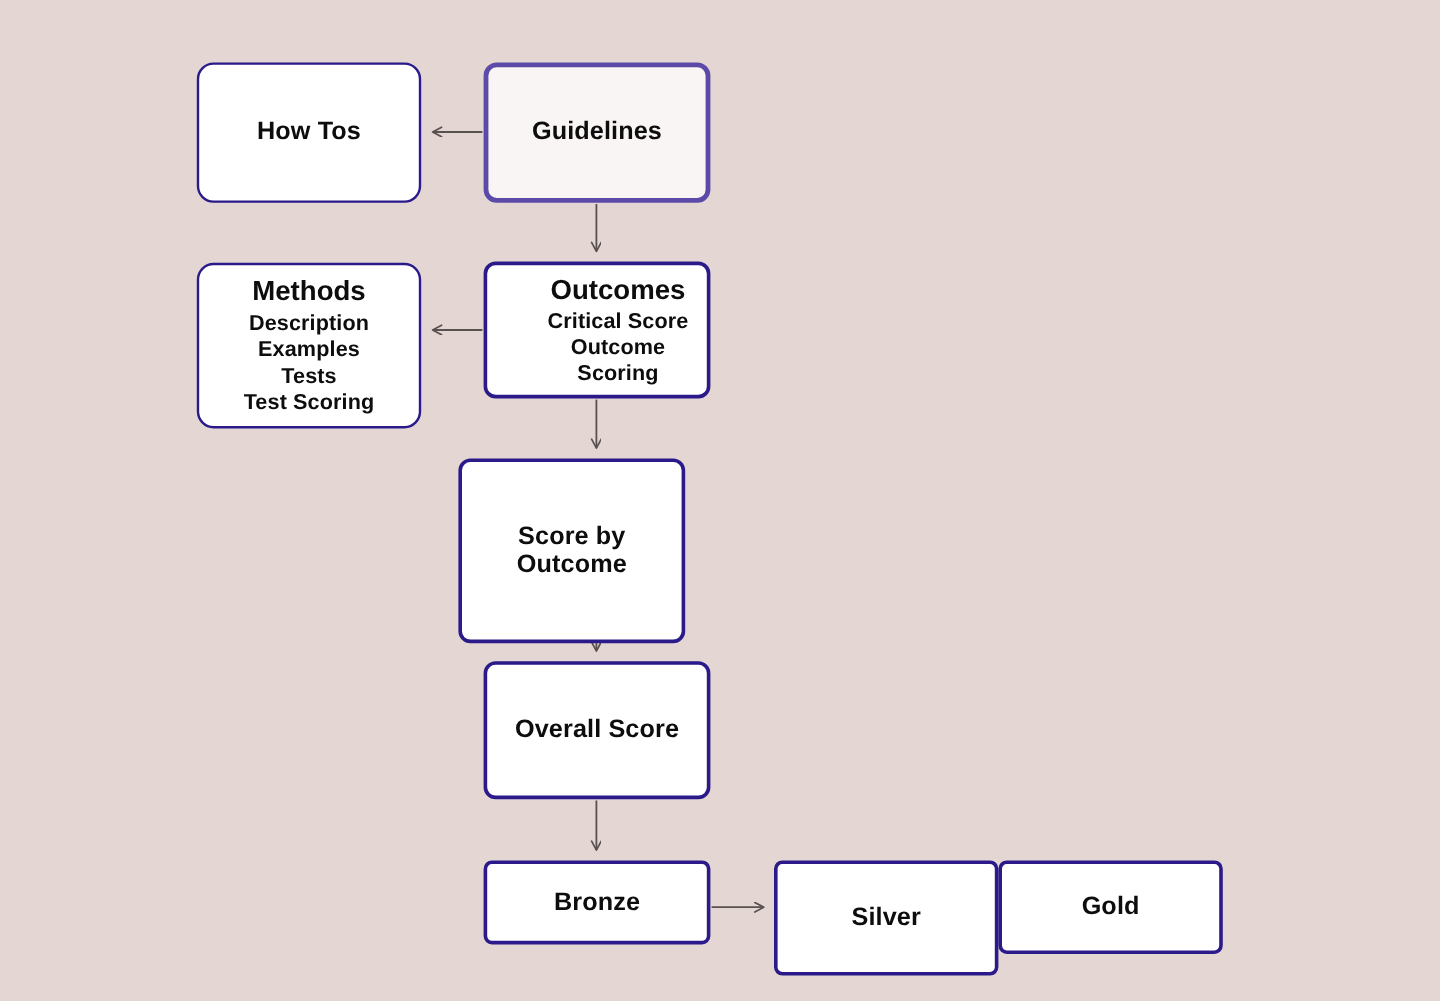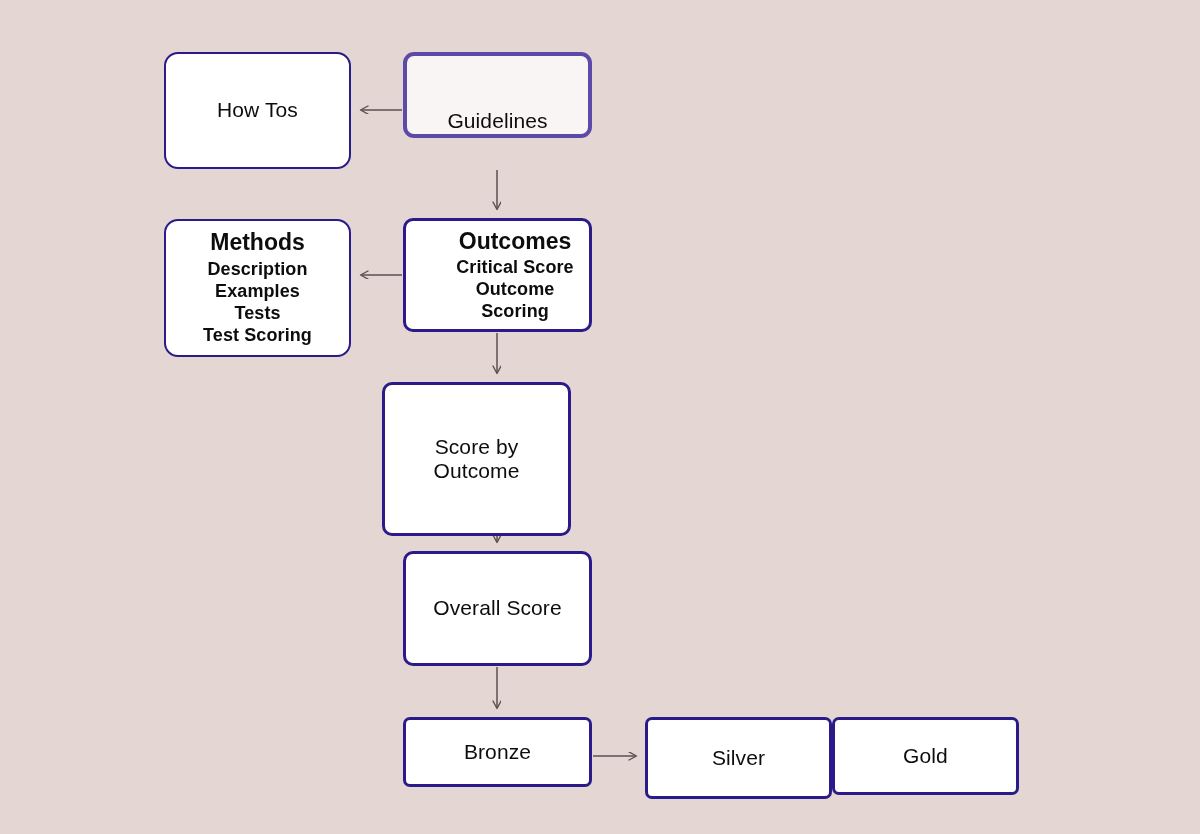--- a/index.html
+++ b/index.html
@@ -40,21 +40,21 @@
     display: flex;
     flex-direction: column;
     align-items: center;
     justify-content: center;
     text-align: center;
     color: #0d0d0d;
     line-height: 1.18;
   }
   .node .title {
     font-size: 21px;
-    font-weight: 400;
+    font-weight: 700;
     letter-spacing: 0.1px;
   }
   .node .title.two-line {
     line-height: 1.16;
   }
   .node .sub {
     font-size: 18px;
     font-weight: 600;
     letter-spacing: 0.1px;
     margin-top: 1px;
@@ -77,27 +77,27 @@
     background: #faf5f5;
     border-radius: 11px;
   }
   
   .node.tier {
     border-radius: 7px;
   }
 
   
   #node-how-tos       { left: 164px; top: 52px;  width: 187px; height: 117px; }
-  #node-guidelines    { left: 403px; top: 52px;  width: 189px; height: 86px; justify-content: flex-end; }
+  #node-guidelines    { left: 403px; top: 52px;  width: 189px; height: 117px; }
   #node-methods       { left: 164px; top: 219px; width: 187px; height: 138px; }
   #node-outcomes      { left: 403px; top: 218px; width: 189px; height: 114px; padding-left: 35px; }
   #node-score-by-outcome { left: 382px; top: 382px; width: 189px; height: 154px; }
   #node-overall-score { left: 403px; top: 551px; width: 189px; height: 115px; }
   #node-bronze        { left: 403px; top: 717px; width: 189px; height: 70px; }
-  #node-silver        { left: 645px; top: 717px; width: 187px; height: 82px; }
+  #node-silver        { left: 645px; top: 717px; width: 187px; height: 96px; }
   #node-gold          { left: 832px; top: 717px; width: 187px; height: 78px; }
 </style>
 </head>
 <body>
 
 <div id="canvas">
 
   <svg id="arrow-layer" viewBox="0 0 1200 834" width="1200" height="834" xmlns="http://www.w3.org/2000/svg">
     <defs>
       <marker id="vhead" markerWidth="10" markerHeight="10" refX="8" refY="4" orient="auto" markerUnits="userSpaceOnUse">

